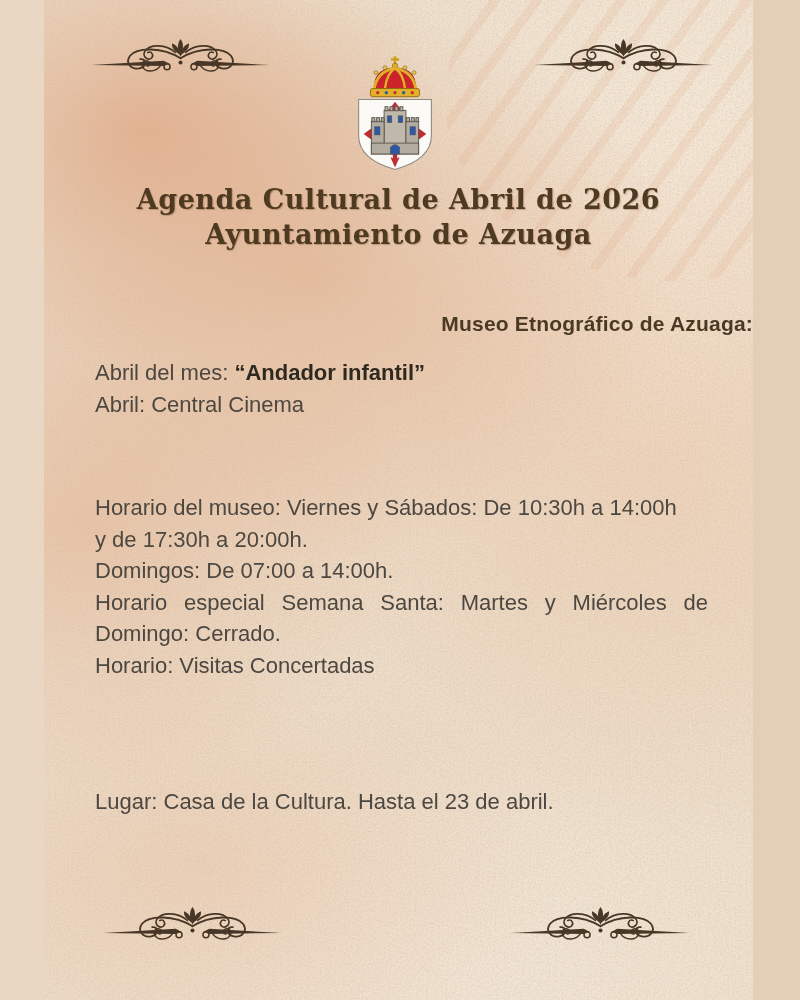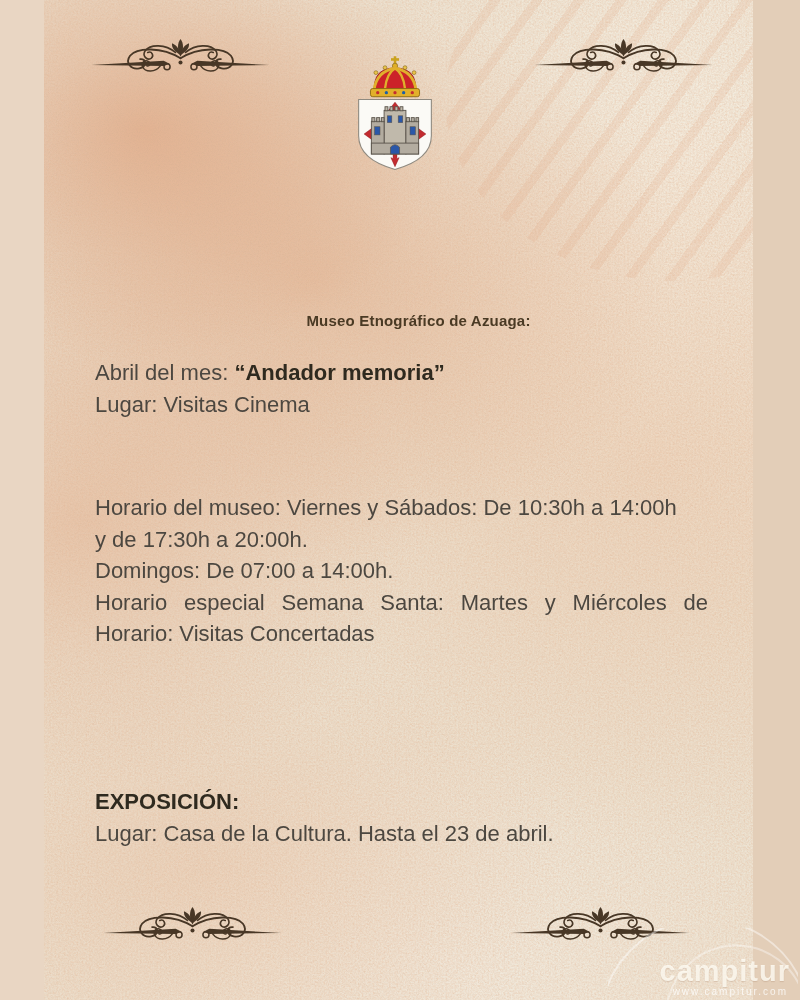--- a/index.html
+++ b/index.html
@@ -27,22 +27,22 @@
   }
   .grain{position:absolute;left:0;top:0;z-index:0;}
   .orn{position:absolute;width:185px;height:44px;z-index:2;}
   .crest{position:absolute;left:301px;top:50px;width:100px;height:128px;z-index:2;}
   .title{
     position:absolute;left:0;top:182px;width:709px;text-align:center;z-index:2;
     font-family:"DejaVu Serif", serif;font-weight:700;font-size:27px;line-height:35px;
     color:#4e3a20;letter-spacing:.5px;text-shadow:1px 1px 1px rgba(90,60,30,0.30);
   }
   .museo-heading{
-    position:absolute;left:0;top:312px;width:709px;text-align:center;z-index:2;
-    font-weight:700;font-size:15px;color:#4a3a24;letter-spacing:.2px;padding-left:20px;
+    position:absolute;left:0;top:312px;width:709px;text-align:right;z-index:2;
+    font-weight:700;font-size:21px;color:#4a3a24;letter-spacing:.2px;
   }
   .body-block{position:absolute;left:51px;width:613px;z-index:2;
     font-size:22px;line-height:31.5px;color:#4c4740;}
   .blockA{top:357px;}
   .blockB{top:492px;}
   .blockC{top:786px;}
   .b{font-weight:700;color:#2f2a1f;}
   .jl{text-align:justify;text-align-last:justify;}
   .wm{position:absolute;right:2px;bottom:0;width:190px;height:72px;z-index:3;}
   .wm-arcs{position:absolute;left:0;top:0;}
@@ -155,44 +155,40 @@
         <rect x="78" y="68" width="3" height="4.5" fill="#b3aca0"></rect>
         <rect x="29" y="96" width="52" height="12" fill="#b3aca0"></rect>
         <rect x="32.5" y="78" width="6" height="9" fill="#2a57a8" stroke-width="0.6"></rect>
         <rect x="71.5" y="78" width="6" height="9" fill="#2a57a8" stroke-width="0.6"></rect>
         <rect x="46.5" y="66" width="5" height="7.5" fill="#2a57a8" stroke-width="0.6"></rect>
         <rect x="58.5" y="66" width="5" height="7.5" fill="#2a57a8" stroke-width="0.6"></rect>
         <path d="M50,108 v-7.5 q5,-5.5 10,0 v7.5 Z" fill="#2a57a8" stroke-width="0.8"></path>
       </g>
     </svg>
 
+    <div class="title">
+      <div>Agenda Cultural de Abril de 2026</div>
+      <div>Ayuntamiento de Azuaga</div>
+    </div>
 
     <div class="museo-heading">Museo Etnográfico de Azuaga:</div>
 
     <div class="body-block blockA">
-      <div><span>Abril del mes: </span><span class="b">“Andador memoria”</span></div>
-      <div>Lugar: Visitas Cinema</div>
+      <div><span>Abril del mes: </span><span class="b">“Andador infantil”</span></div>
+      <div>Abril: Central Cinema</div>
     </div>
 
     <div class="body-block blockB">
       <div>Horario del museo: Viernes y Sábados: De 10:30h a 14:00h</div>
       <div>y de 17:30h a 20:00h.</div>
       <div>Domingos: De 07:00 a 14:00h.</div>
       <div class="jl">Horario especial Semana Santa: Martes y Miércoles de</div>
+      <div>Domingo: Cerrado.</div>
       <div>Horario: Visitas Concertadas</div>
     </div>
 
     <div class="body-block blockC">
-      <div class="b">EXPOSICIÓN:</div>
       <div>Lugar: Casa de la Cultura. Hasta el 23 de abril.</div>
     </div>
   </div>
 
-  <div class="wm">
-    <svg class="wm-arcs" width="190" height="72">
-      <path d="M-5,72 A105,105 0 0 1 195,58" fill="none" stroke="rgba(255,255,255,0.45)" stroke-width="2"></path>
-      <path d="M60,72 A70,70 0 0 1 196,70" fill="none" stroke="rgba(255,255,255,0.38)" stroke-width="2"></path>
-    </svg>
-    <div class="wm-brand">campitur</div>
-    <div class="wm-url">www.campitur.com</div>
-  </div>
 
 </div>
 
 </body></html>

